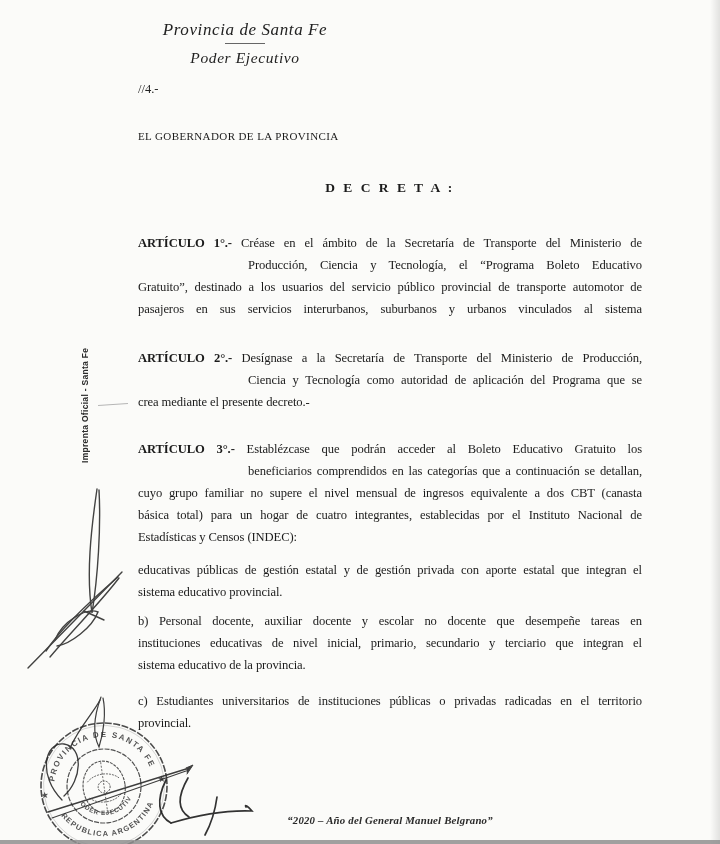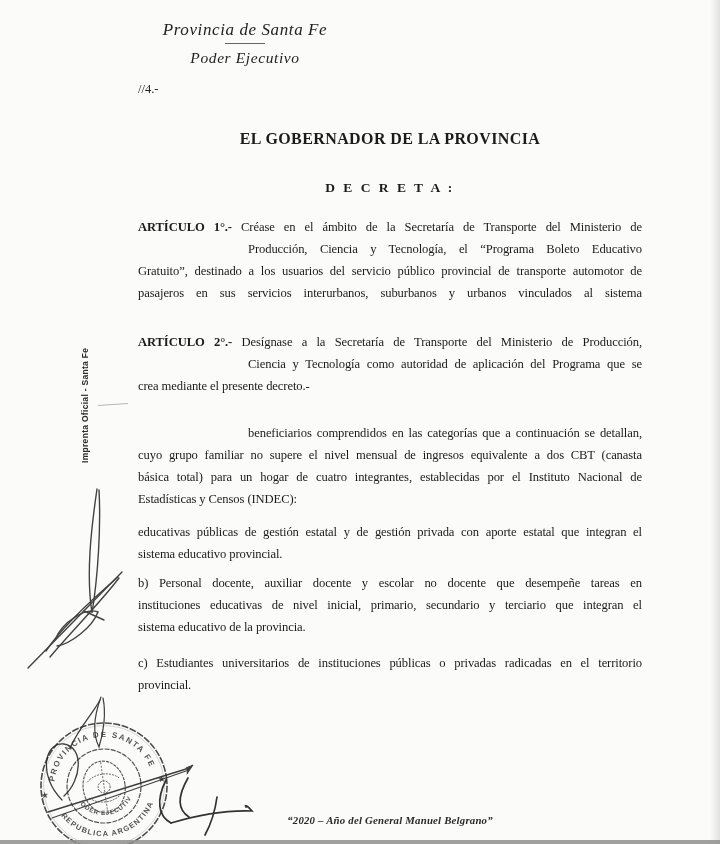--- a/index.html
+++ b/index.html
@@ -19,28 +19,28 @@
   .printer-note{
     position:absolute;left:80px;top:463px;
     transform:rotate(-90deg);transform-origin:left top;
     font-family:"Liberation Sans", sans-serif;
     font-size:8.5px;font-weight:700;letter-spacing:.3px;color:#2b2b2b;
     white-space:nowrap;
   }
   .margin-dash{position:absolute;left:98px;top:404px;width:30px;height:1px;background:#b5b5b5;transform:rotate(-4deg);}
   
   .doc-title{
-    position:absolute;left:138px;top:130px;width:504px;text-align:center;
-    font-weight:700;font-size:16px;letter-spacing:.4px;
+    position:absolute;left:138px;top:130px;width:504px;
+    font-weight:400;font-size:11px;letter-spacing:.4px;
   }
   .decree-heading{
     position:absolute;left:138px;top:180px;width:504px;text-align:center;
     font-weight:700;font-size:13.5px;letter-spacing:2.5px;
   }
-  .doc-body{position:absolute;left:138px;top:216px;width:504px;font-size:12.6px;letter-spacing:-0.1px;}
+  .doc-body{position:absolute;left:138px;top:232px;width:504px;font-size:12.6px;letter-spacing:-0.1px;}
   .para{margin:0;}
   .line{line-height:22px;white-space:nowrap;}
   .line.j{text-align:justify;text-align-last:justify;}
   .line .lbl{font-weight:700;}
   .line.ind{margin-left:110px;}
   
   .footer-motto{
     position:absolute;left:138px;top:814px;width:504px;text-align:center;
     font-style:italic;font-weight:700;font-size:10.8px;color:#2a2a2a;letter-spacing:.2px;
   }
@@ -73,20 +73,21 @@
       <div class="line j ind">Producción, Ciencia y Tecnología, el “Programa Boleto Educativo</div>
       <div class="line j">Gratuito”, destinado a los usuarios del servicio público provincial de transporte automotor de</div>
       <div class="line j">pasajeros en sus servicios interurbanos, suburbanos y urbanos vinculados al sistema</div>
     </div>
     <div class="para" style="margin-bottom: 25px;">
       <div class="line j"><span class="lbl">ARTÍCULO 2°.-</span> Desígnase a la Secretaría de Transporte del Ministerio de Producción,</div>
       <div class="line j ind">Ciencia y Tecnología como autoridad de aplicación del Programa que se</div>
       <div class="line">crea mediante el presente decreto.-</div>
     </div>
     <div class="para" style="margin-bottom: 11px;">
+      <div class="line j"><span class="lbl">ARTÍCULO 3°.-</span> Establézcase que podrán acceder al Boleto Educativo Gratuito los</div>
       <div class="line j ind">beneficiarios comprendidos en las categorías que a continuación se detallan,</div>
       <div class="line j">cuyo grupo familiar no supere el nivel mensual de ingresos equivalente a dos CBT (canasta</div>
       <div class="line j">básica total) para un hogar de cuatro integrantes, establecidas por el Instituto Nacional de</div>
       <div class="line">Estadísticas y Censos (INDEC):</div>
     </div>
     <div class="para" style="margin-bottom: 7px;">
       <div class="line j">educativas públicas de gestión estatal y de gestión privada con aporte estatal que integran el</div>
       <div class="line">sistema educativo provincial.</div>
     </div>
     <div class="para" style="margin-bottom: 14px;">

